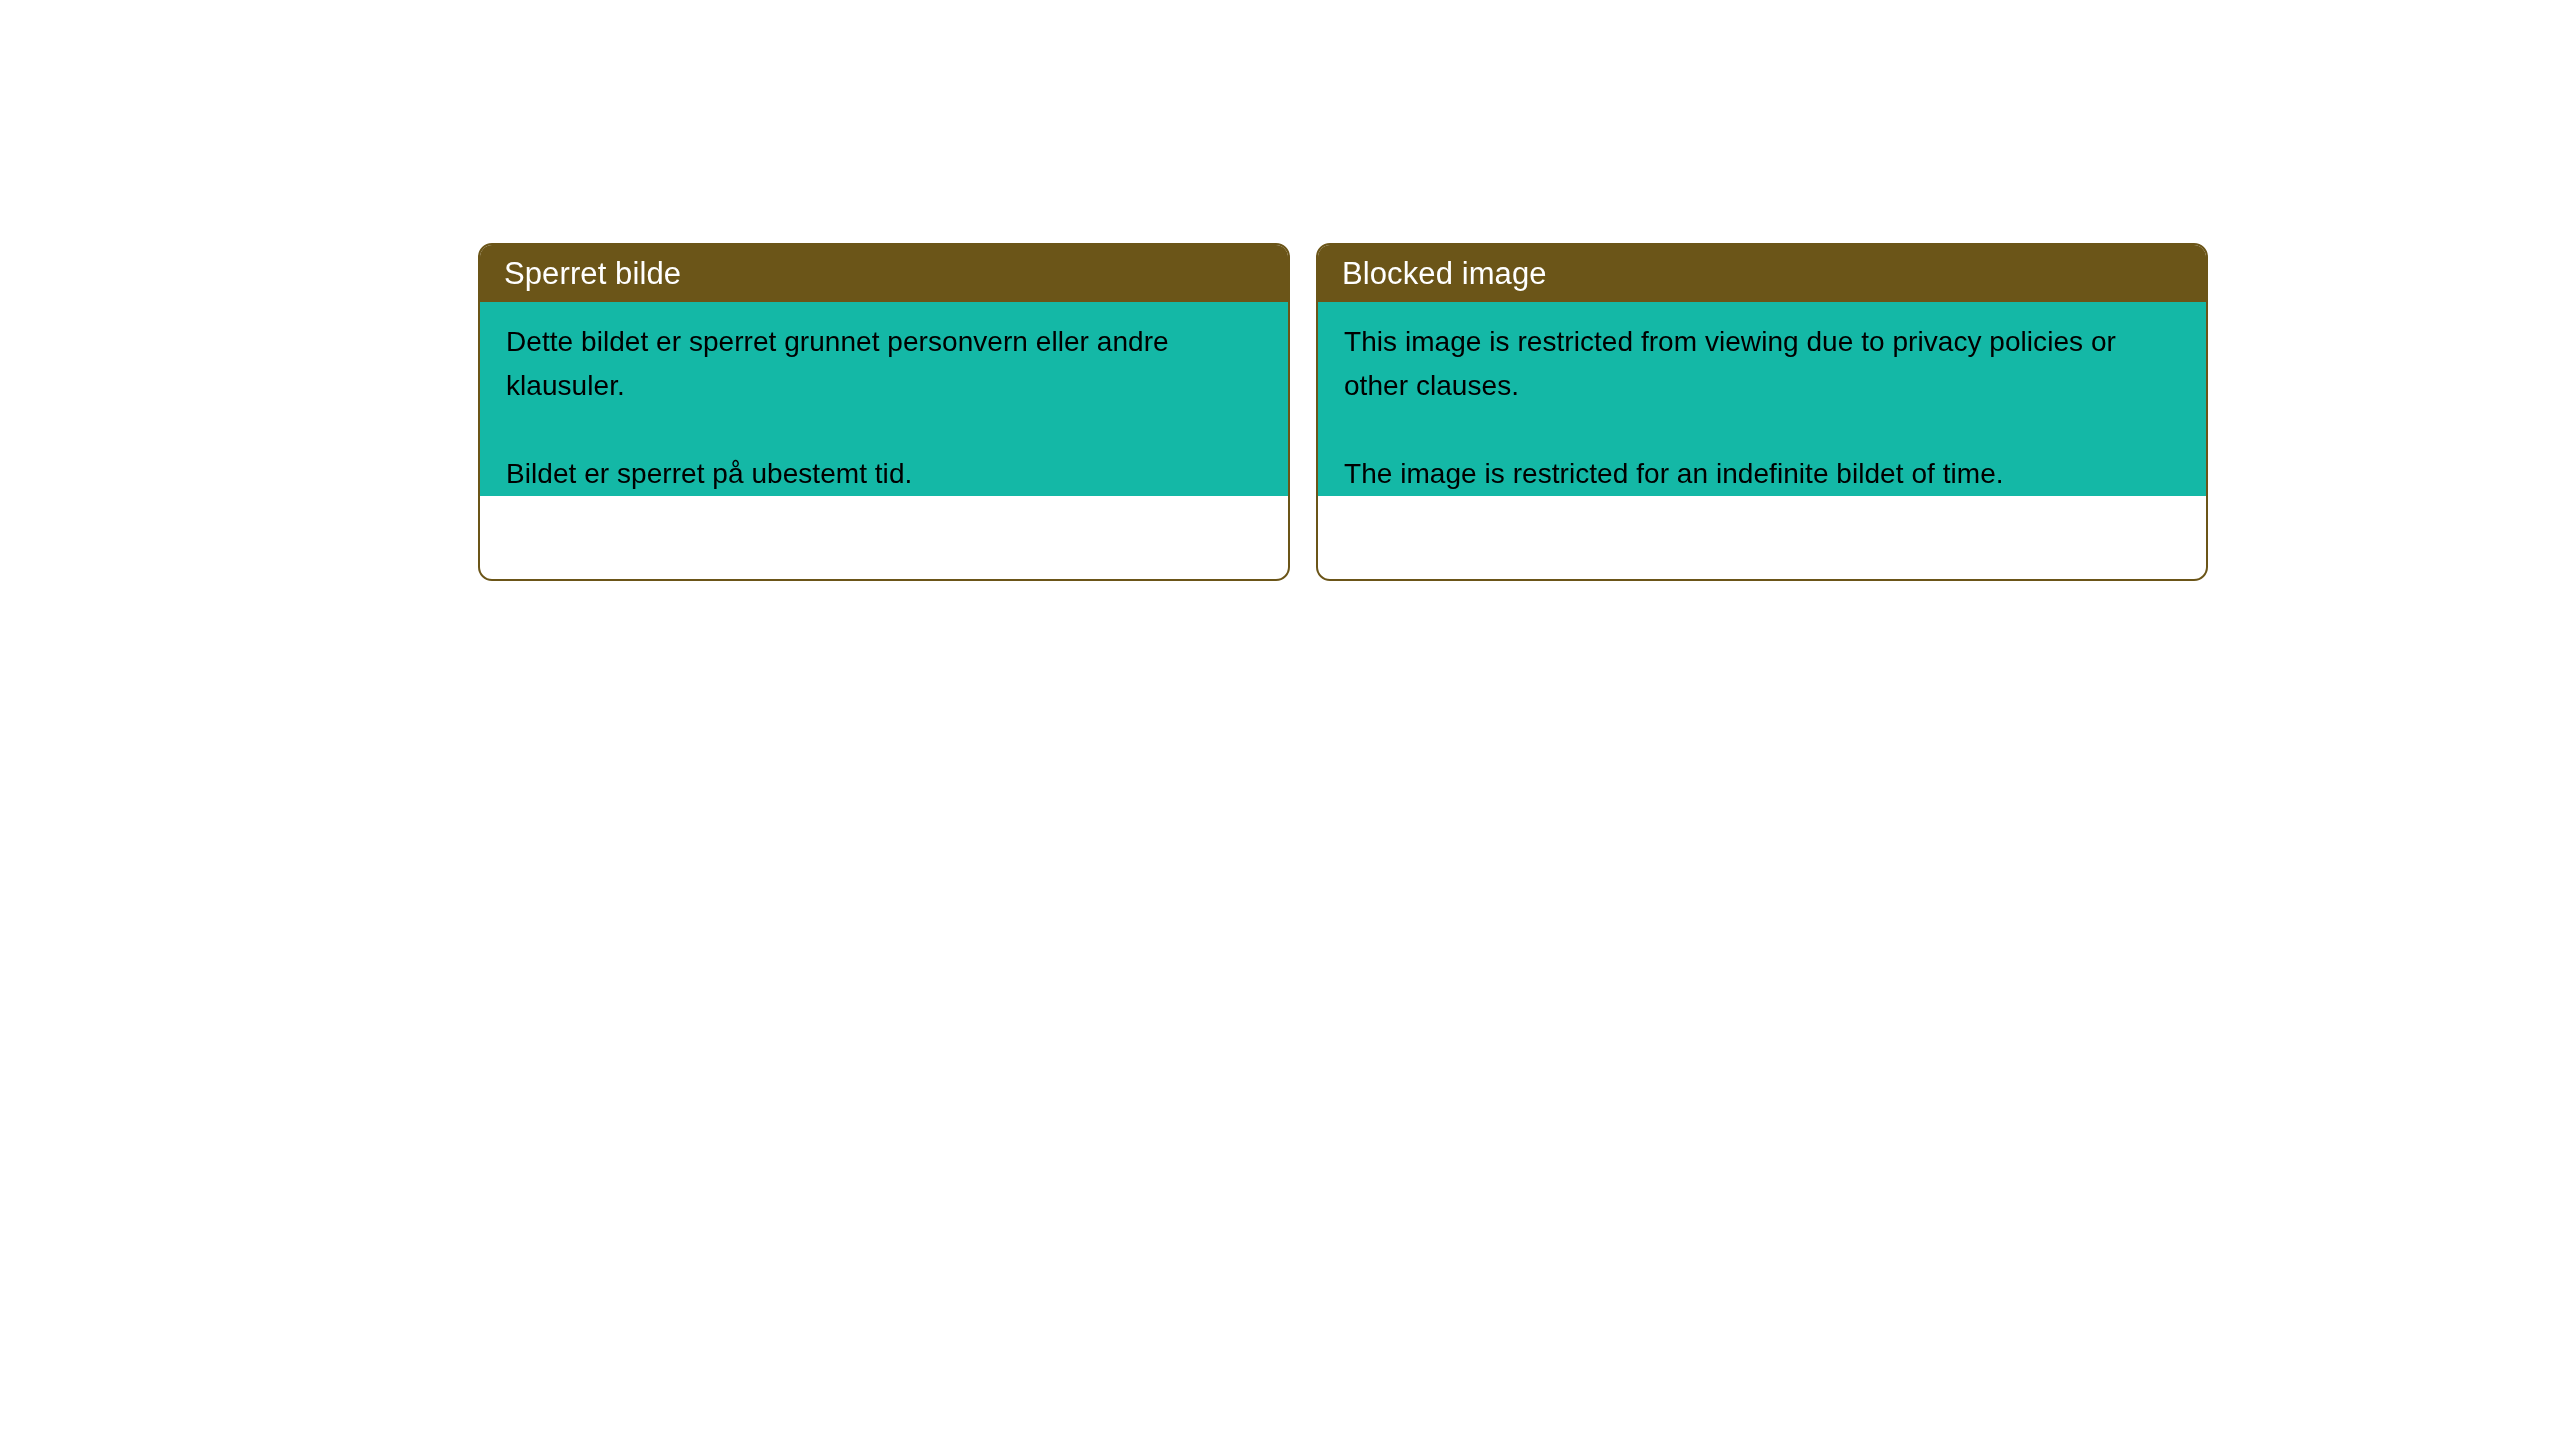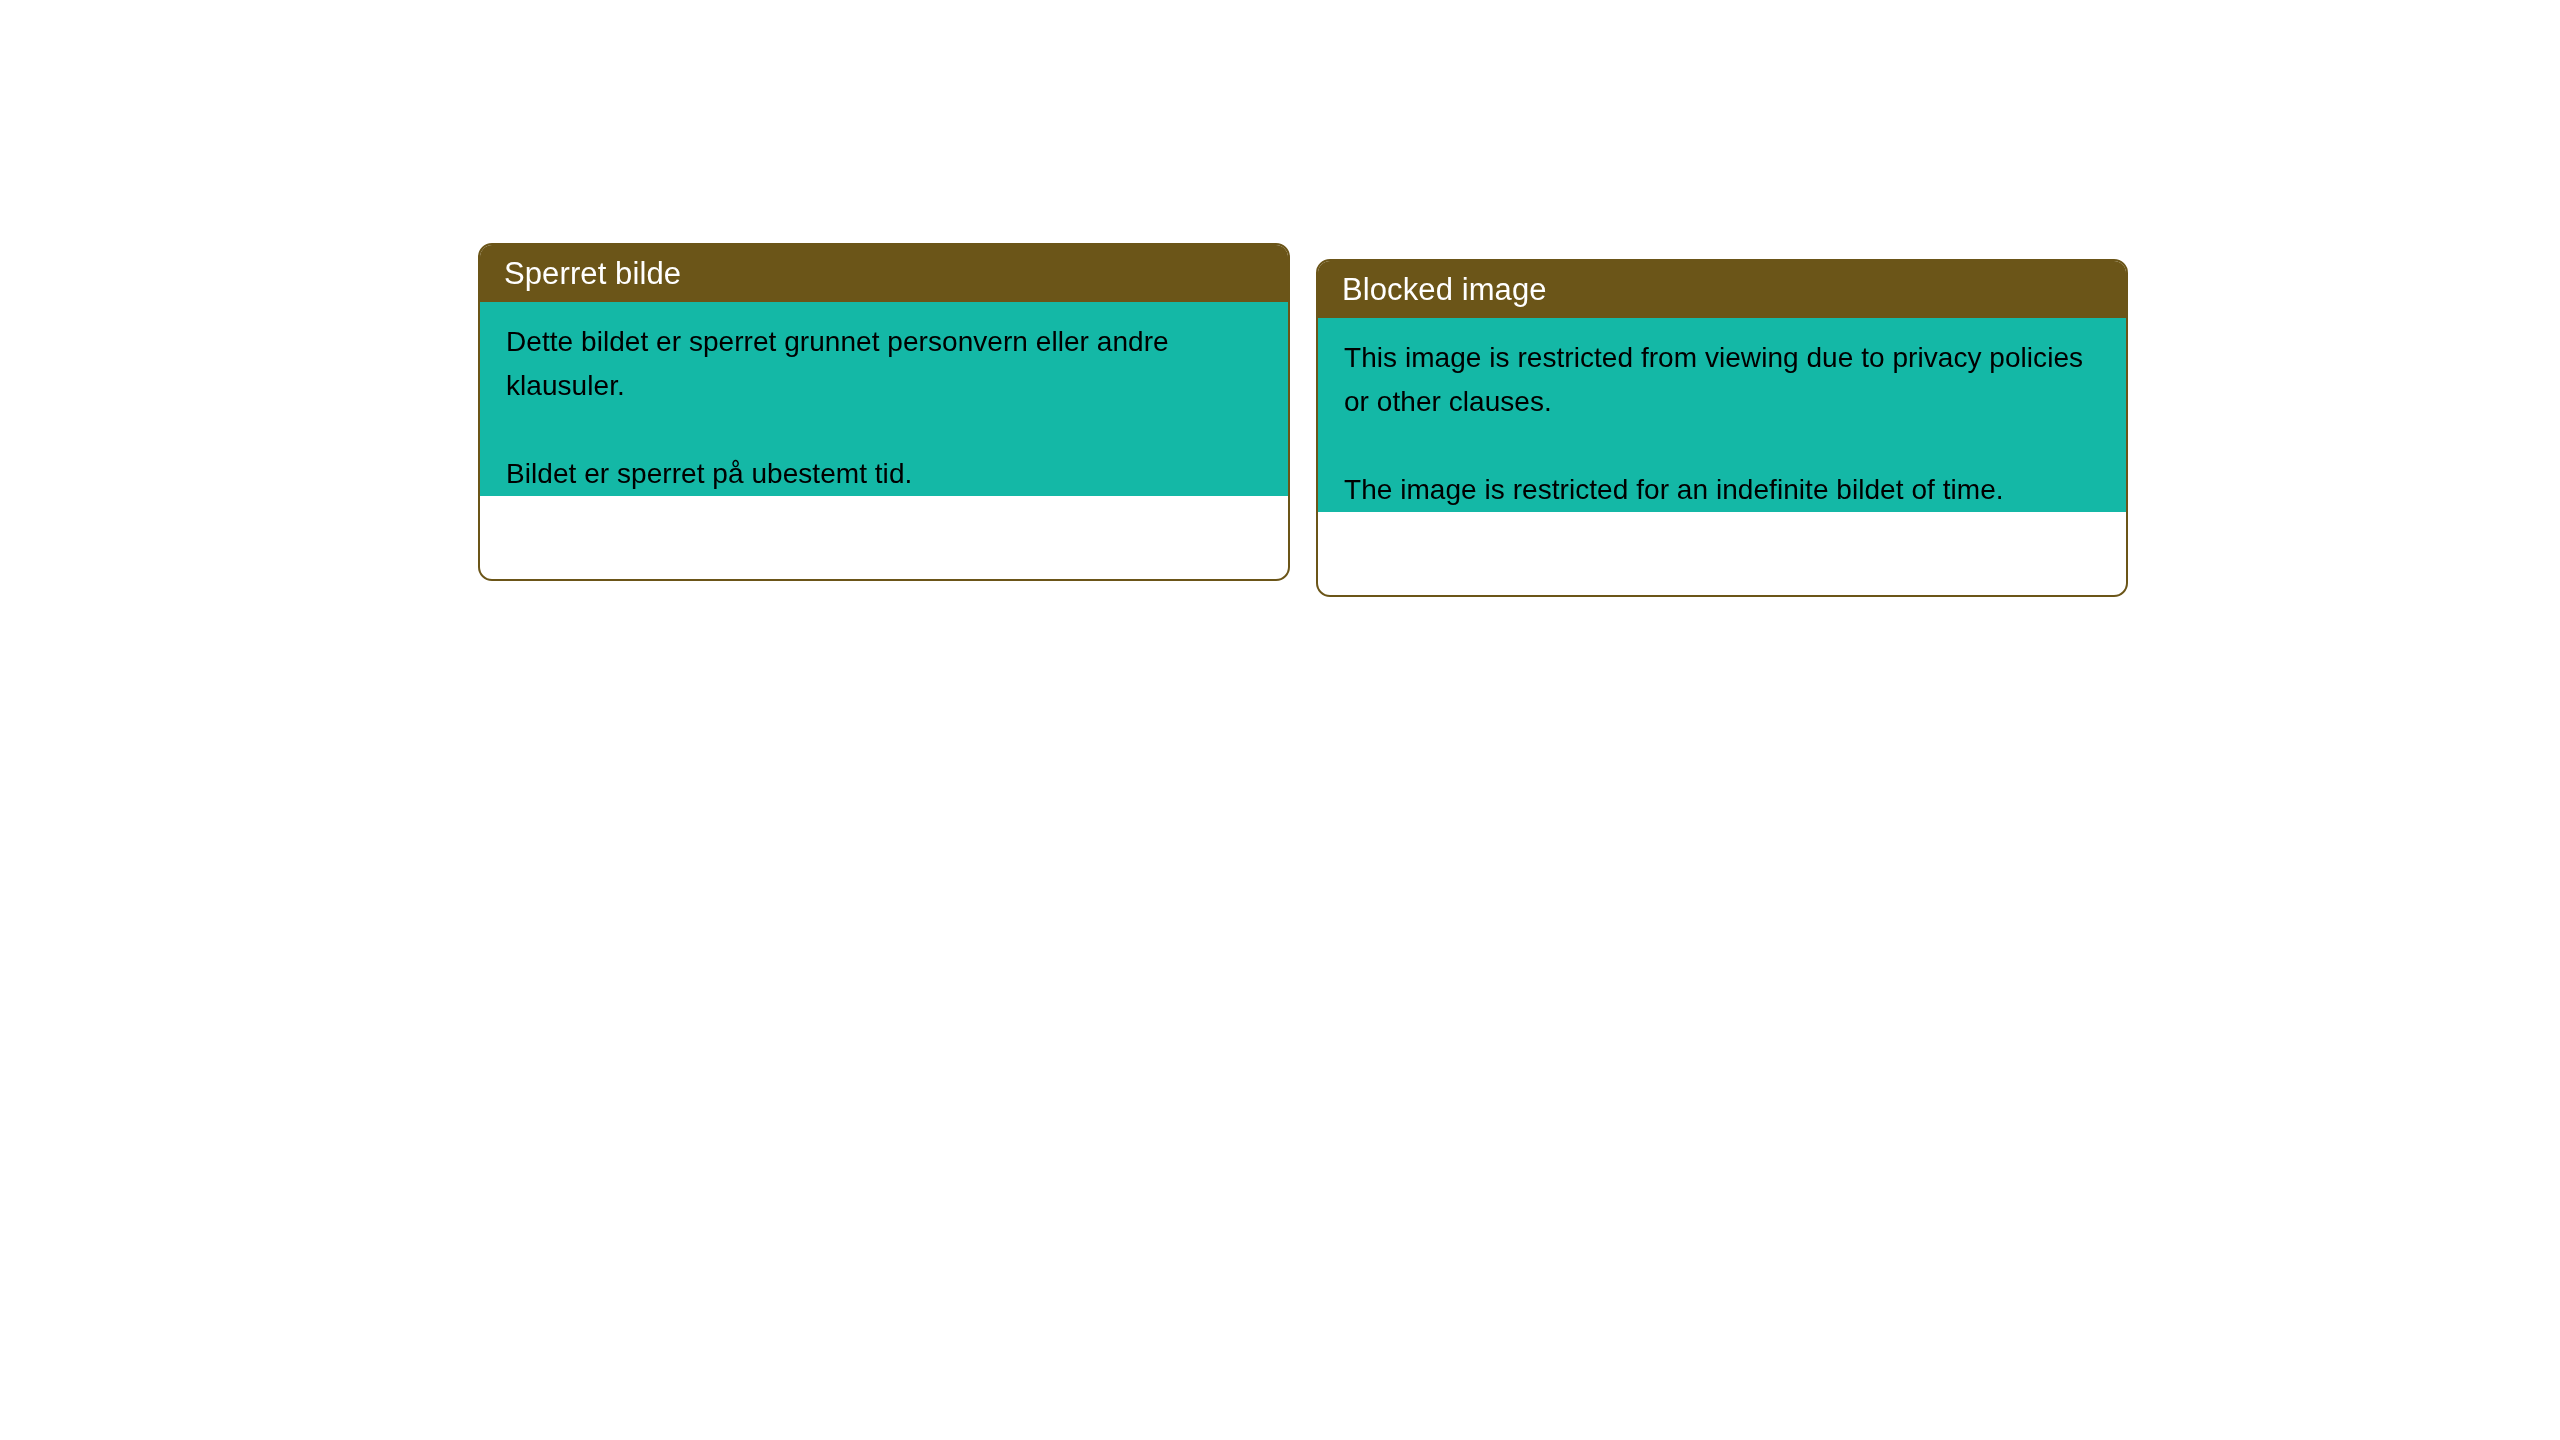--- a/index.html
+++ b/index.html
@@ -25,21 +25,21 @@
   .notice-card {
     position: absolute;
     box-sizing: border-box;
     background: #ffffff;
     border: 2px solid #6B5518;
     border-radius: 14px;
     overflow: hidden;
   }
 
   .card-left  { left: 452px;  top: 243px; width: 812px; height: 338px; margin-left: 26px; }
-  .card-right { left: 1316px; top: 259px; width: 812px; height: 338px; }
+  .card-right { left: 1316px; top: 243px; width: 892px; height: 338px; }
 
   .card-header {
     box-sizing: border-box;
     height: 57px;
     background: #6B5518;
     display: flex;
     align-items: center;
     padding: 0 0 0 24px;
   }
 

